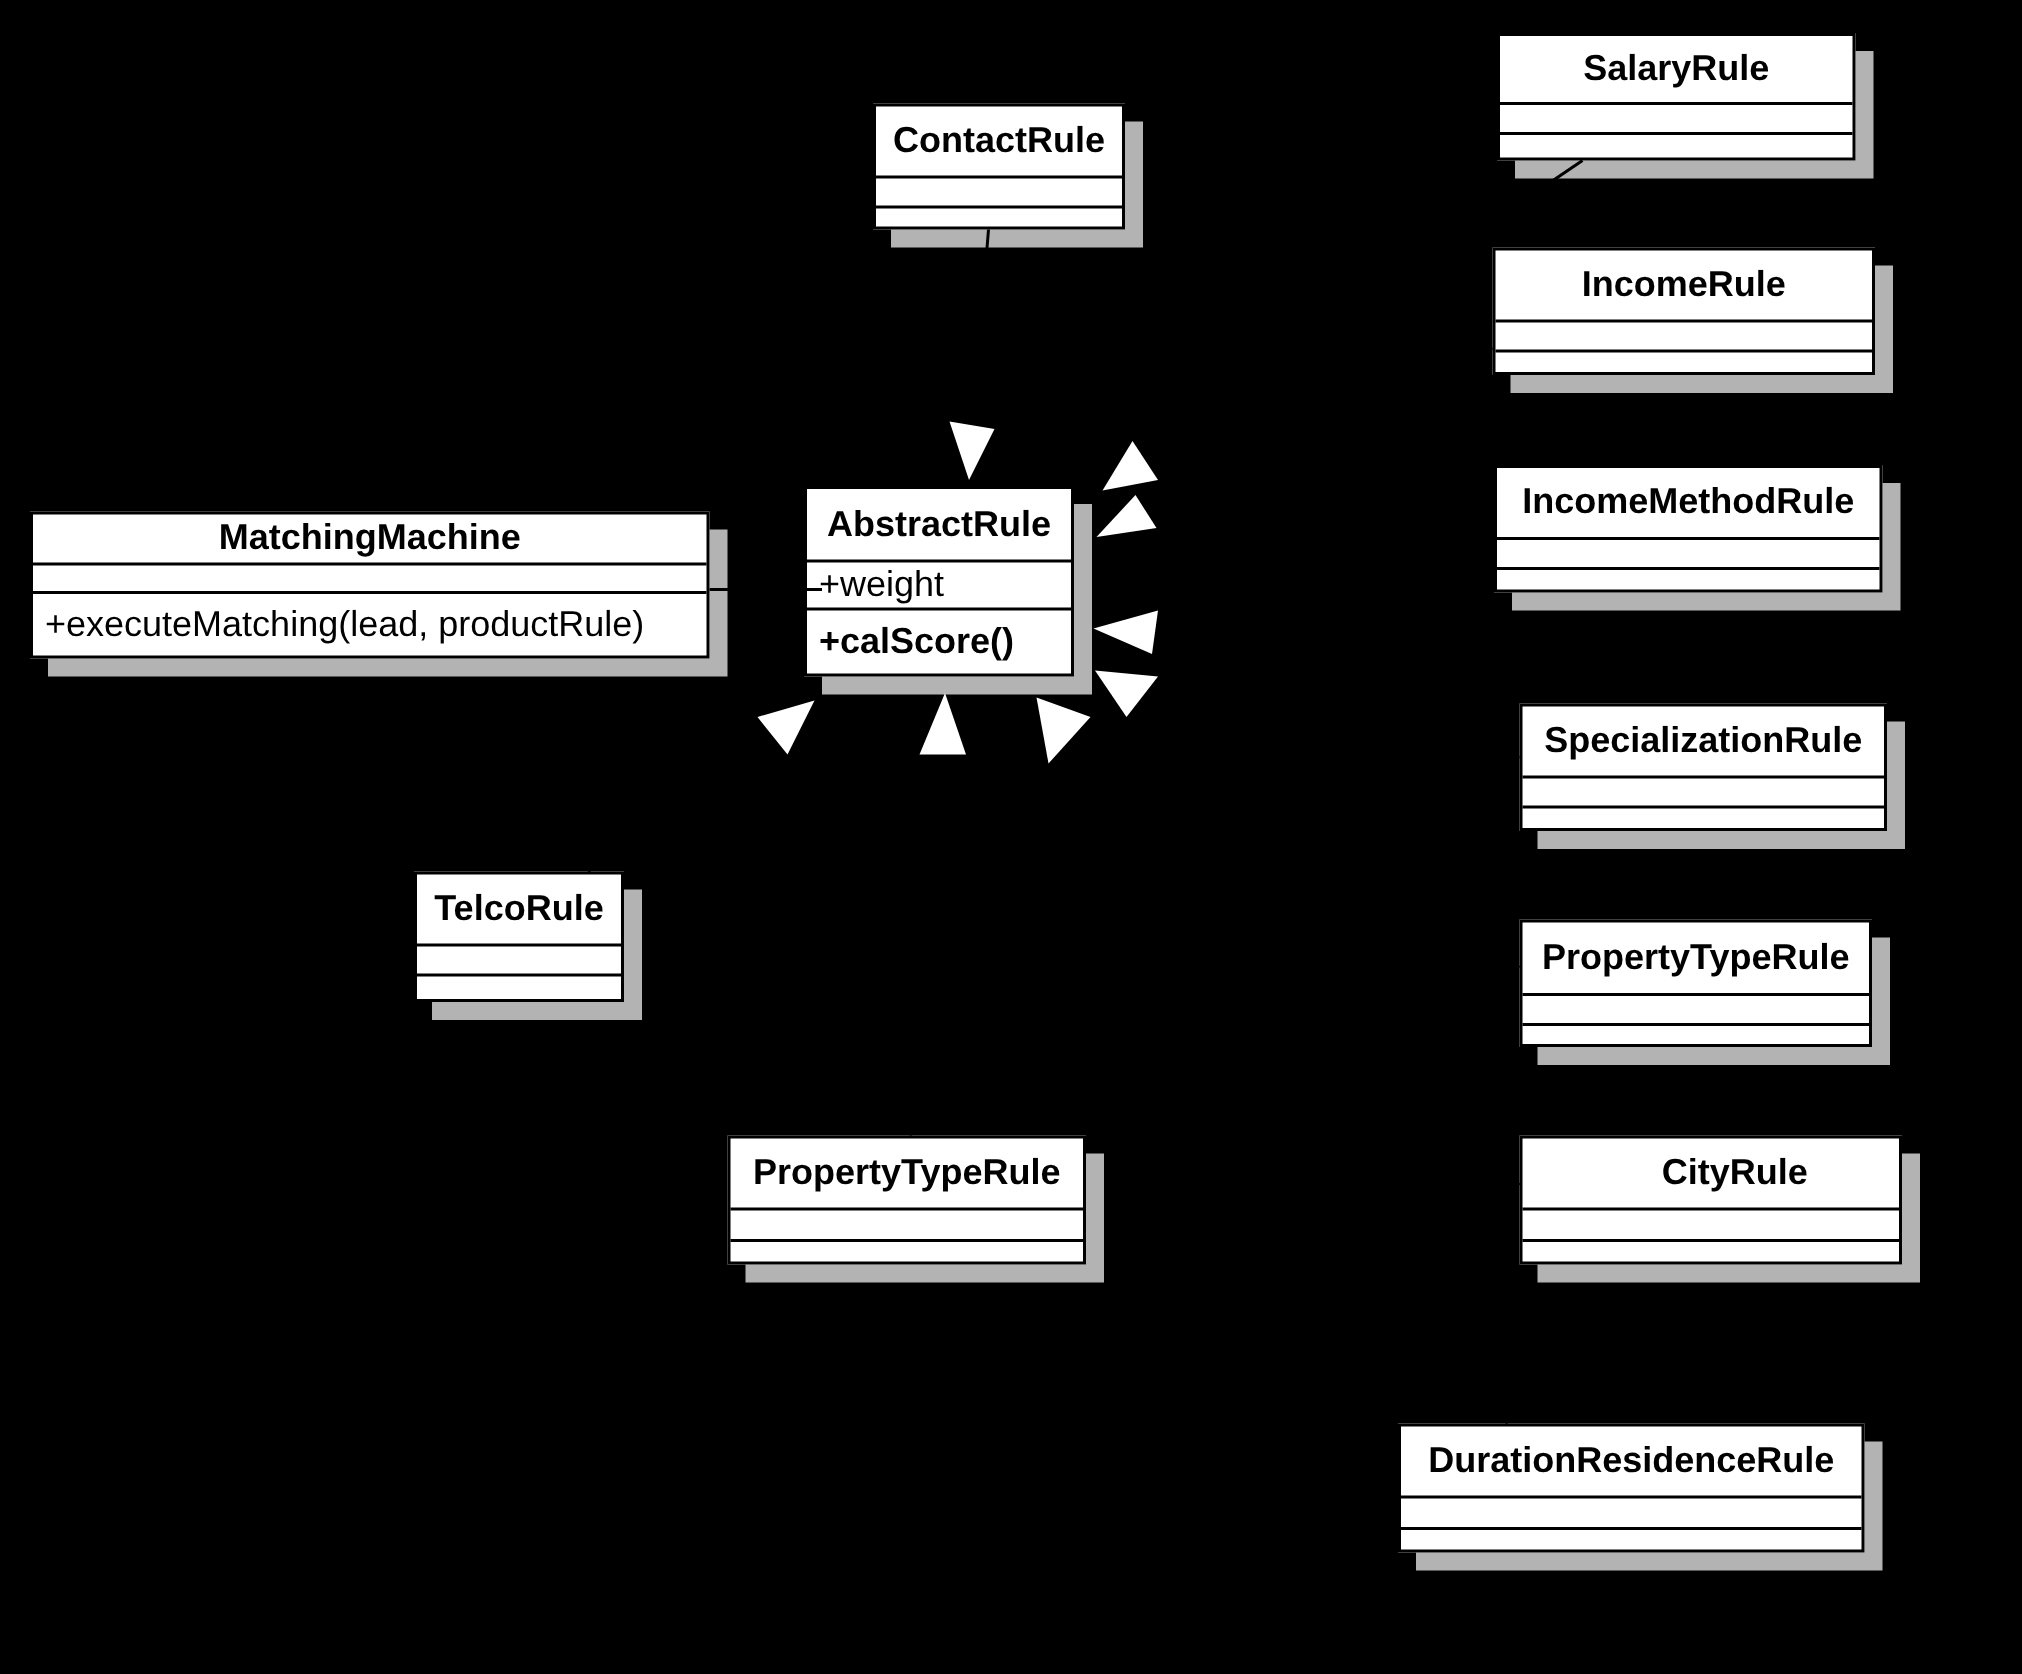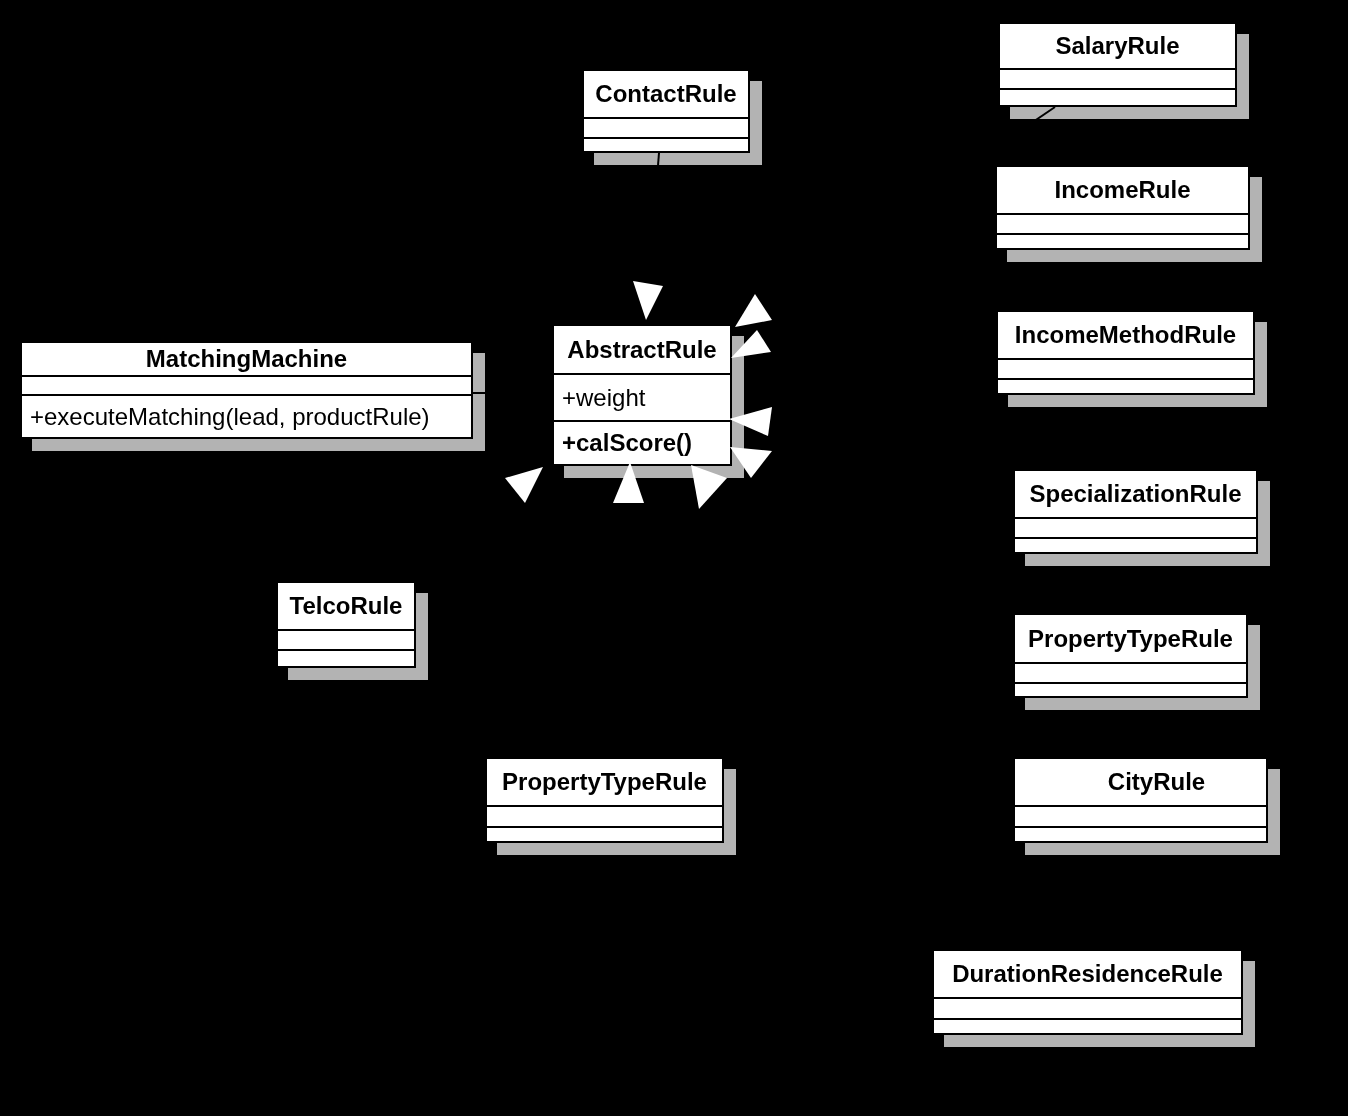--- a/index.html
+++ b/index.html
@@ -81,23 +81,23 @@
     <div class="uml-comp" style="height:20px;"></div>
     <div class="uml-comp" style="height:15px;"></div>
   </div>
 
   <div class="uml-box" style="left:20px;top:341px;width:453px;">
     <div class="uml-title" style="height:32px;">MatchingMachine</div>
     <div class="uml-comp" style="height:19px;"></div>
     <div class="uml-comp" style="height:43px;">+executeMatching(lead, productRule)</div>
   </div>
 
-  <div class="uml-box" style="left:552px;top:324px;width:180px;">
+  <div class="uml-box" style="left:536px;top:324px;width:180px;">
     <div class="uml-title" style="height:47px;">AbstractRule</div>
-    <div class="uml-comp" style="height:47px;">+weight</div>
+    <div class="uml-comp" style="height:32px;">+weight</div>
     <div class="uml-comp" style="height:44px;font-weight:bold;">+calScore()</div>
   </div>
 
   <div class="uml-box" style="left:1013px;top:469px;width:245px;">
     <div class="uml-title" style="height:46px;">SpecializationRule</div>
     <div class="uml-comp" style="height:20px;"></div>
     <div class="uml-comp" style="height:15px;"></div>
   </div>
 
   <div class="uml-box" style="left:1013px;top:613px;width:235px;">

